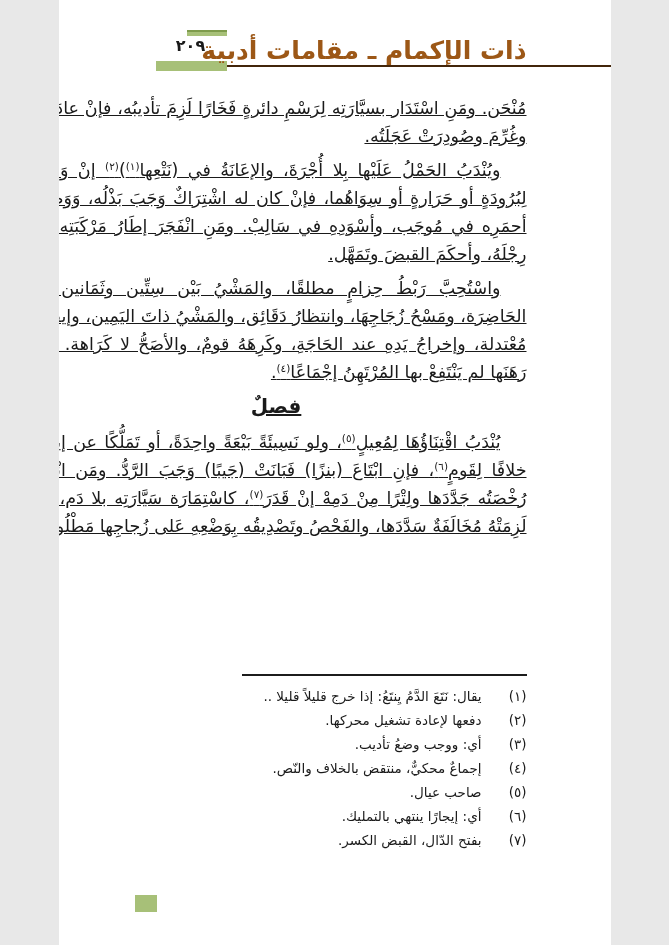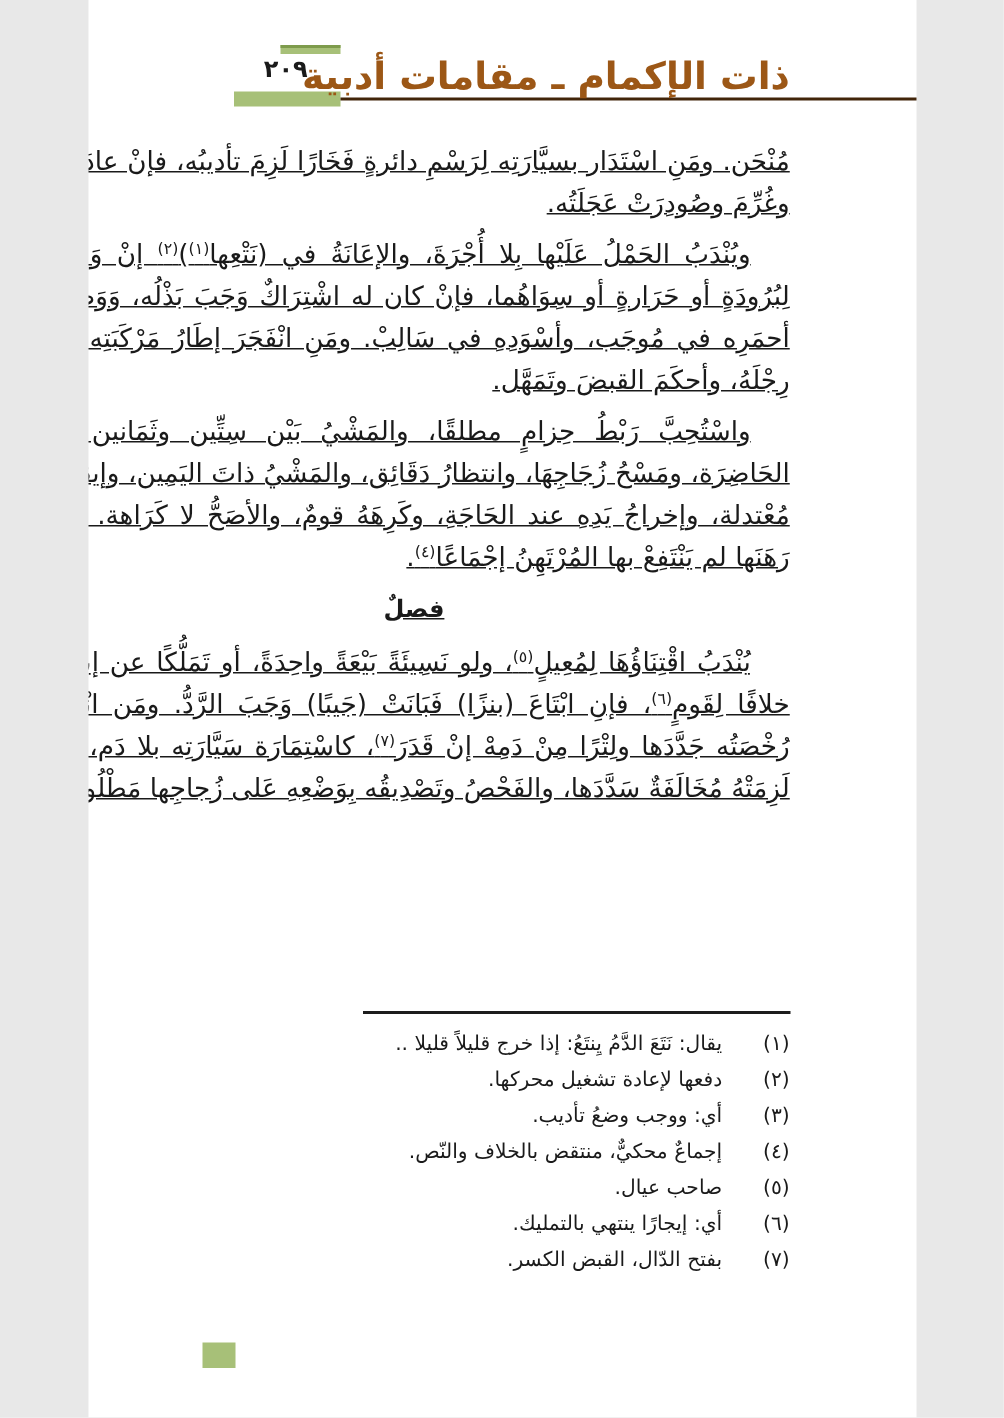--- a/index.html
+++ b/index.html
@@ -49,21 +49,21 @@
     text-decoration:underline;
   }
   .content p{margin:0 0 6px 0;}
   .content p.indent{text-indent:26px;}
   .fn-ref{
     font-size:10.5px;line-height:0;vertical-align:6px;
     letter-spacing:0;
   }
   .section-heading{
     text-align:center;
-    font-size:16px;font-weight:bold;
+    font-size:20px;font-weight:bold;
     margin:6px 0 8px 0;
   }
   
   .fn-rule{
     position:absolute;top:674px;right:84px;
     width:285px;height:2px;background:#1c1c1c;
   }
   .footnotes{
     position:absolute;top:684px;right:84px;width:501px;
     font-size:13.5px;line-height:24px;

